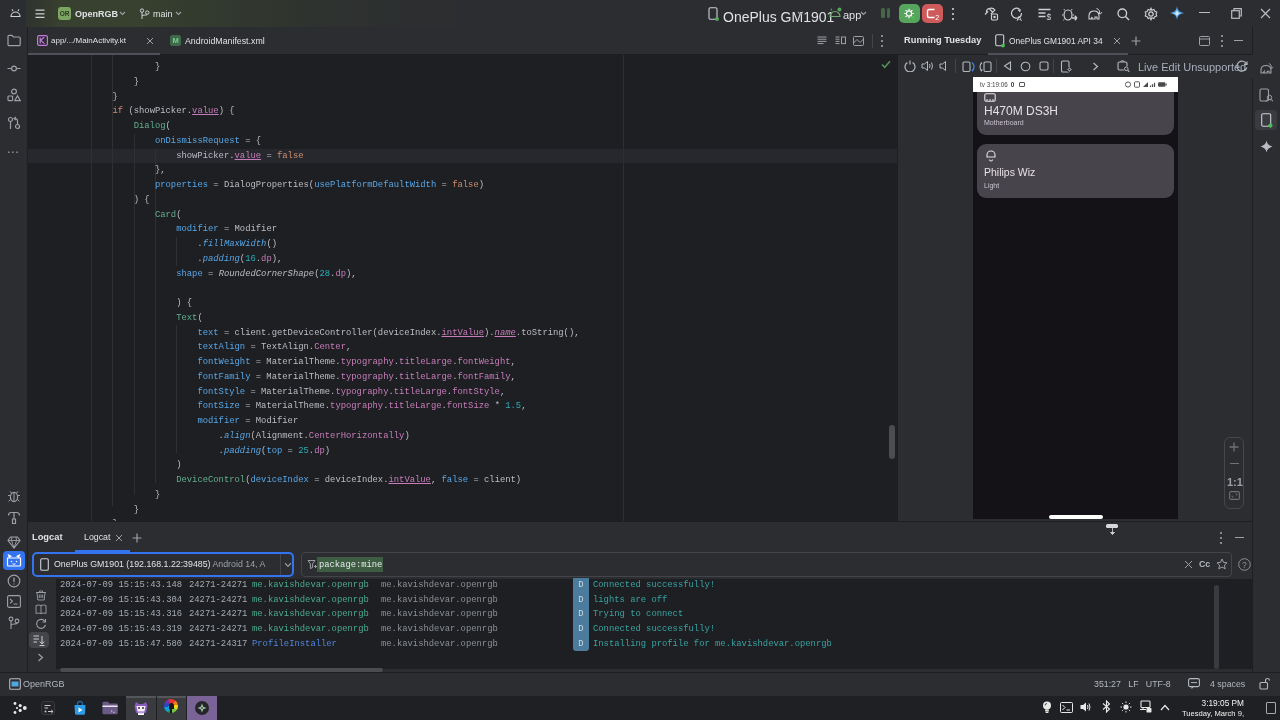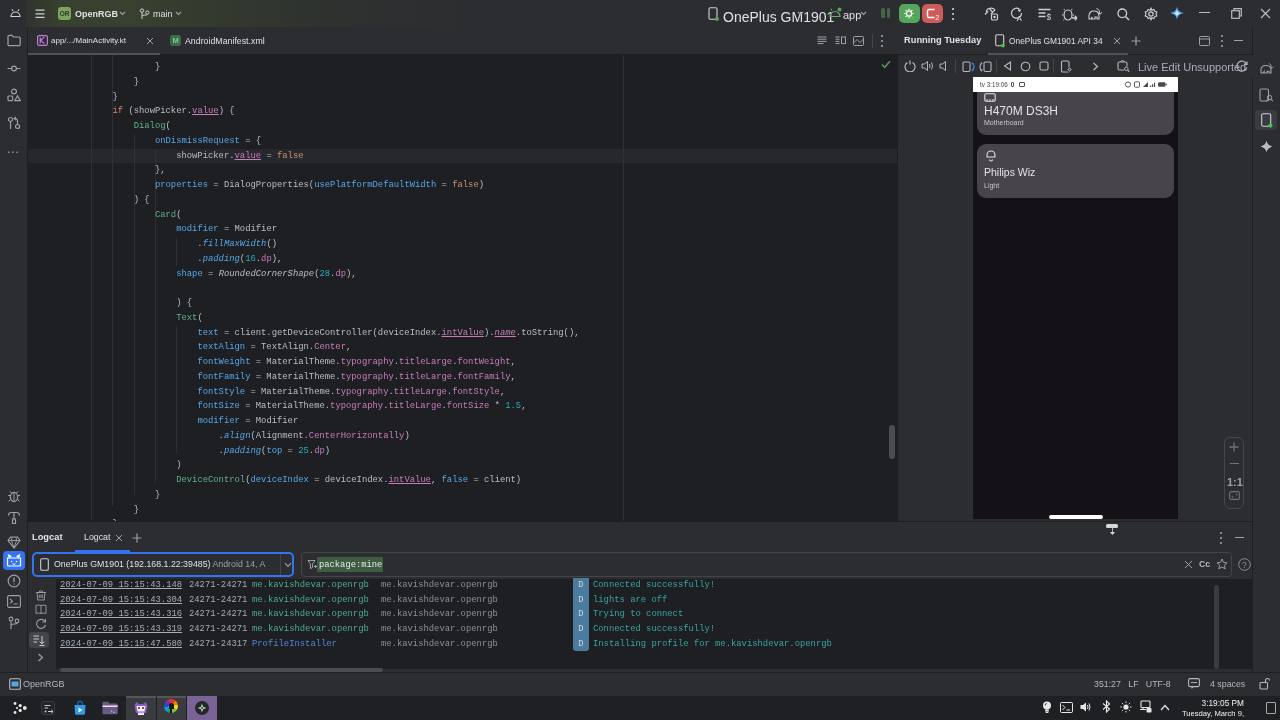--- a/index.html
+++ b/index.html
@@ -9,21 +9,21 @@
   #stage { position:relative; width:1280px; height:720px; }
   svg { display:block; }
   .k{color:#CF8E6D} .n{color:#2AACB8} .a{color:#57A7E8}
   .x{color:#57A7E8;font-style:italic}
   .p{color:#C77DBB} .pu{color:#C77DBB;text-decoration:underline}
   .pi{color:#C77DBB;}
   .piu{color:#C77DBB;font-style:italic;text-decoration:underline}
   .c{color:#62AE8C} .wi{color:#BCBEC4;font-style:italic}
   .lr { left:0; width:1224px; height:14.7px; font:8.85px/14.7px "Liberation Mono",monospace; }
   .lr span { position:absolute; top:0; white-space:nowrap; }
-  .lts { left:32px; color:#A3ABB5;text-decoration:underline; }
+  .lts { left:32px; color:#A3ABB5; }
   .lpid { left:161px; color:#A3ABB5; }
   .ltag { left:224px; color:#4BAB8E; }
   .lpkg { left:353px; color:#8B9096; }
   .lD { left:545px; width:16px; height:14.7px; background:#4B7C9D; color:#D2D6DA; text-align:center; line-height:14.7px; font-size:8.8px; }
   .lmsg { left:565px; color:#38A3A3; }
 </style>
 </head>
 <body>
 <div id="stage">
 

